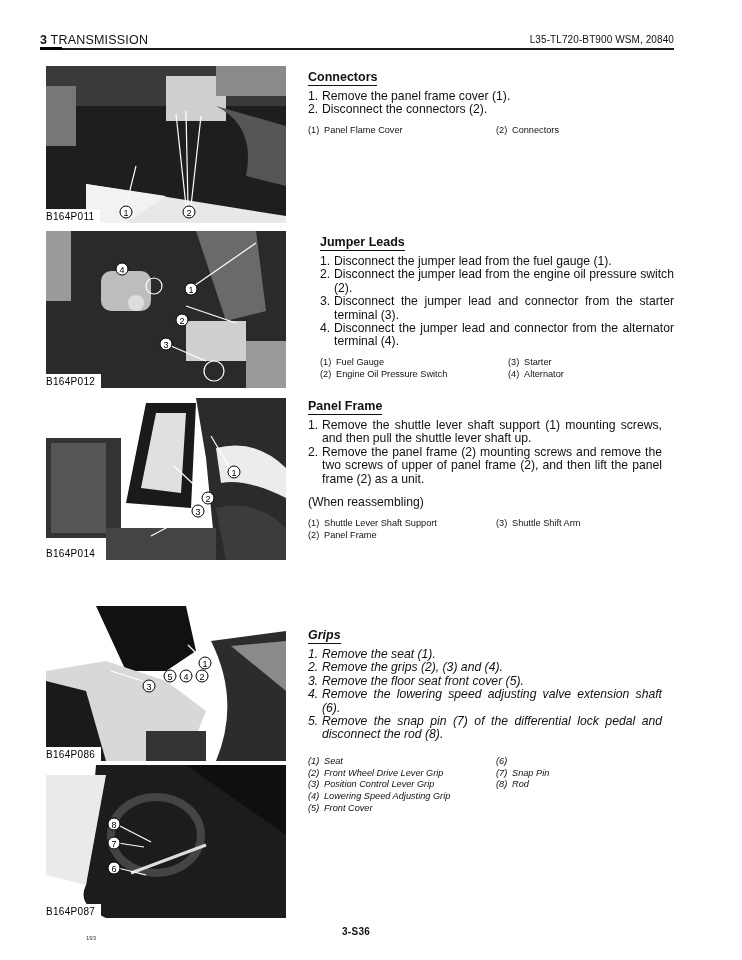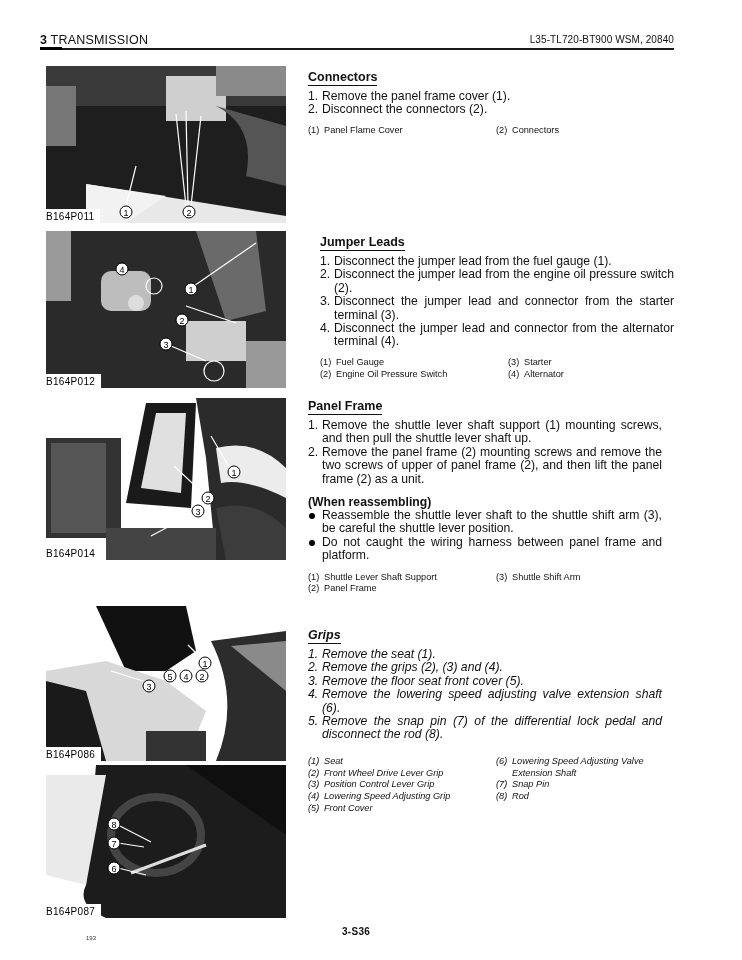--- a/index.html
+++ b/index.html
@@ -18,21 +18,21 @@
   .photo svg { position: absolute; left: 0; top: 0; width: 100%; height: 100%; }
 
   .section { position: absolute; left: 308px; width: 354px; }
   .section h2 { font-size: 12.5px; font-weight: bold; display: inline-block; border-bottom: 1.5px solid #111; padding-bottom: 0; margin-bottom: 4px; line-height: 15px; }
   .steps { list-style: none; font-size: 12.2px; line-height: 13.4px; }
   .steps li { position: relative; padding-left: 14px; text-align: justify; text-align-last: left; }
   .steps li .num { position: absolute; left: 0; top: 0; }
   .legend { display: grid; grid-template-columns: 188px 170px; font-size: 9.2px; line-height: 11.8px; margin-top: 8px; }
   .legend .li { display: flex; }
   .legend .li .n { width: 16px; flex: none; }
-  .sub { font-size: 12.2px; font-weight: bold; margin-top: 9px; line-height: 14px; }
+  .sub { font-size: 12.2px; font-weight: normal; margin-top: 9px; line-height: 14px; }
   .bullets { list-style: none; font-size: 12.2px; line-height: 13.4px; }
   .bullets li { position: relative; padding-left: 14px; text-align: justify; text-align-last: left; }
   .bullets li .dot { position: absolute; left: 1px; top: 4px; width: 6px; height: 6px; border-radius: 50%; background: #000; }
 
   .page-footer-left { position: absolute; left: 86px; top: 935px; font-size: 6px; color: #333; }
   .page-number { position: absolute; left: 342px; top: 926px; font-size: 10px; font-weight: bold; letter-spacing: 0.3px; }
 </style>
 </head>
 <body>
 
@@ -210,24 +210,20 @@
   </div>
 </div>
 
 <div class="section" style="top:396px;">
   <h2>Panel Frame</h2>
   <ol class="steps">
     <li><span class="num">1.</span><span>Remove the shuttle lever shaft support (1) mounting screws, and then pull the shuttle lever shaft up.</span></li>
     <li><span class="num">2.</span><span>Remove the panel frame (2) mounting screws and remove the two screws of upper of panel frame (2), and then lift the panel frame (2) as a unit.</span></li>
   </ol>
   <div class="sub">(When reassembling)</div>
-  <ul class="bullets">
-    <li><span class="dot"></span><span>Reassemble the shuttle lever shaft to the shuttle shift arm (3), be careful the shuttle lever position.</span></li>
-    <li><span class="dot"></span><span>Do not caught the wiring harness between panel frame and platform.</span></li>
-  </ul>
   <div class="legend" style="margin-top:9px;">
     <div class="li">
         <span class="n">(1)</span>
         <span>Shuttle Lever Shaft Support</span>
       </div>
     <div class="li">
         <span class="n">(3)</span>
         <span>Shuttle Shift Arm</span>
       </div>
     <div class="li">
@@ -265,21 +261,20 @@
           <span>Lowering Speed Adjusting Grip</span>
         </div>
       <div class="li">
           <span class="n">(5)</span>
           <span>Front Cover</span>
         </div>
     </div>
     <div>
       <div class="li">
           <span class="n">(6)</span>
-          <span style="width:150px;">Lowering Speed Adjusting Valve Extension Shaft</span>
         </div>
       <div class="li">
           <span class="n">(7)</span>
           <span>Snap Pin</span>
         </div>
       <div class="li">
           <span class="n">(8)</span>
           <span>Rod</span>
         </div>
     </div>

